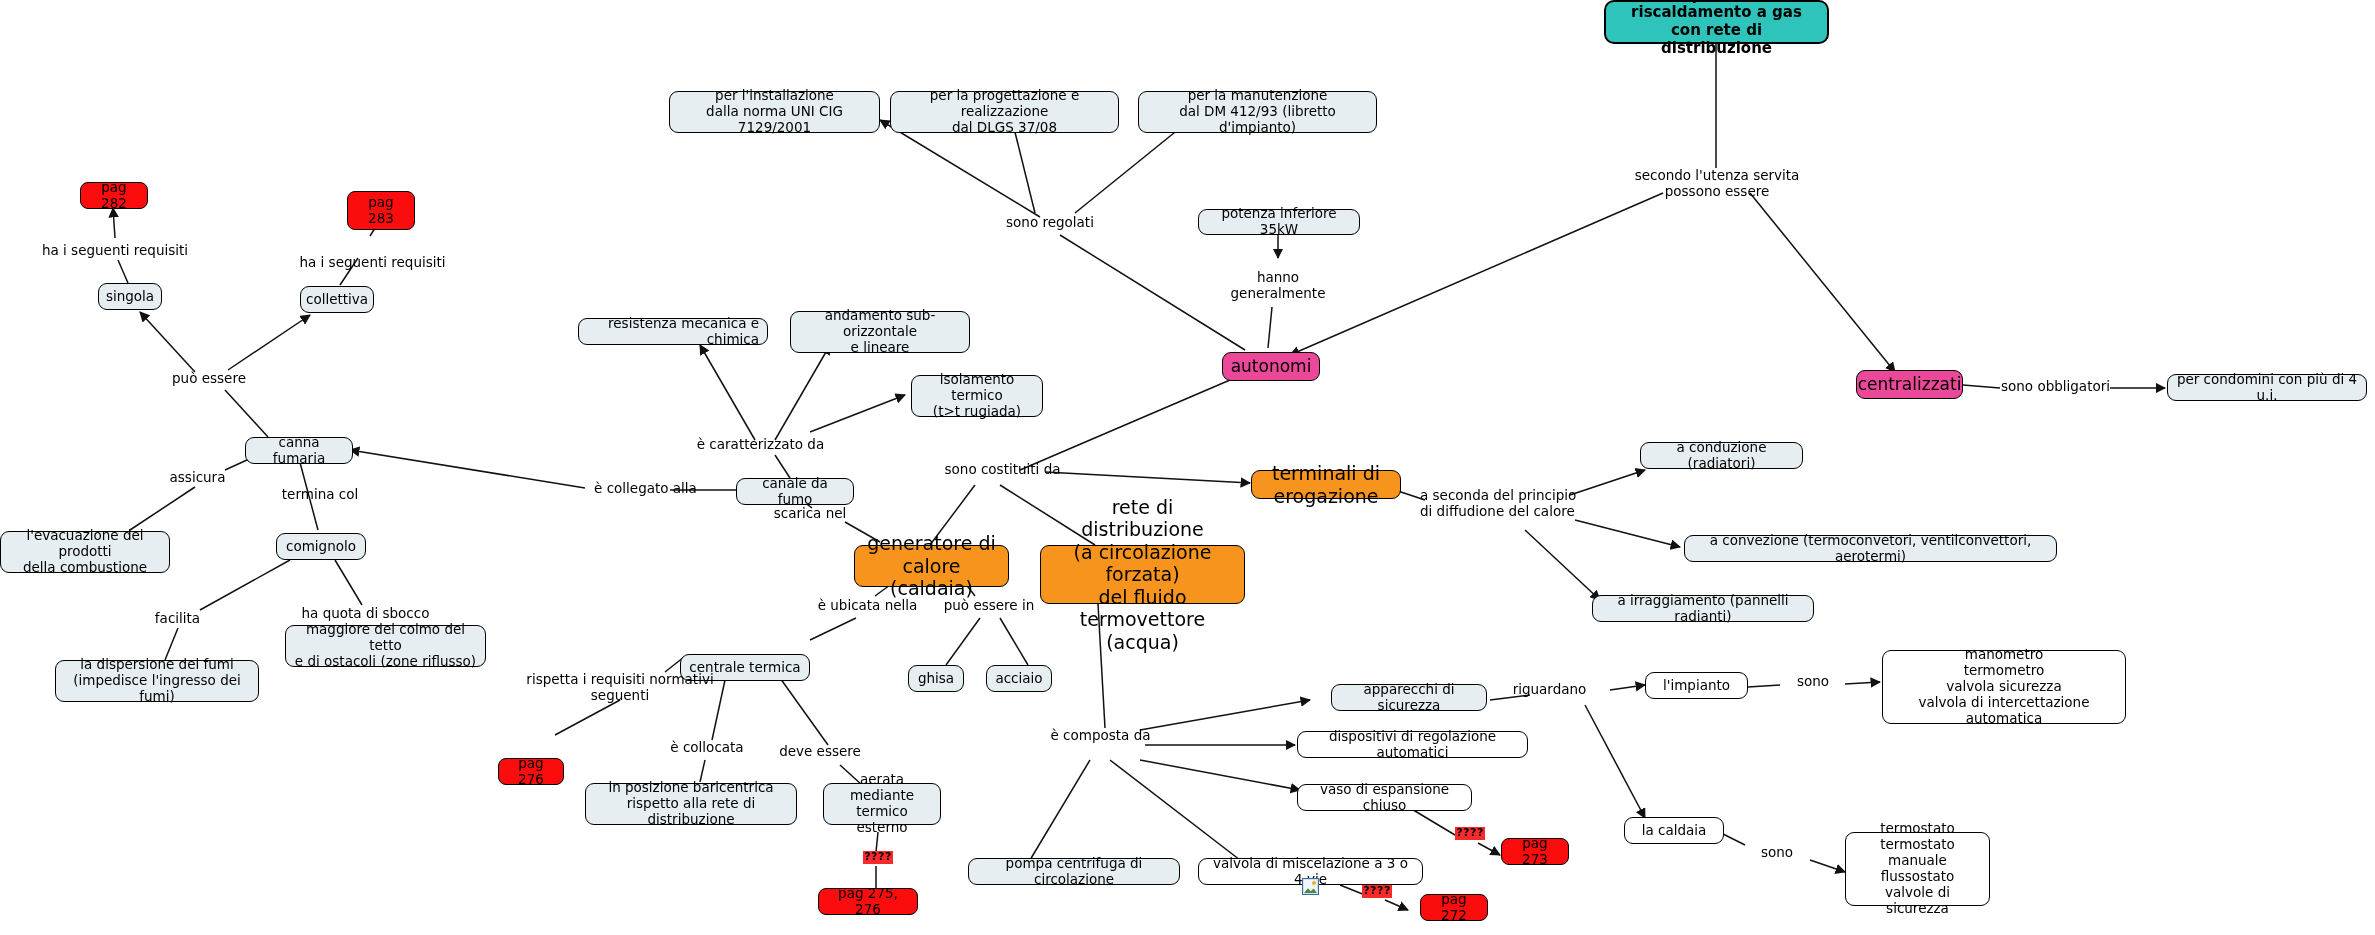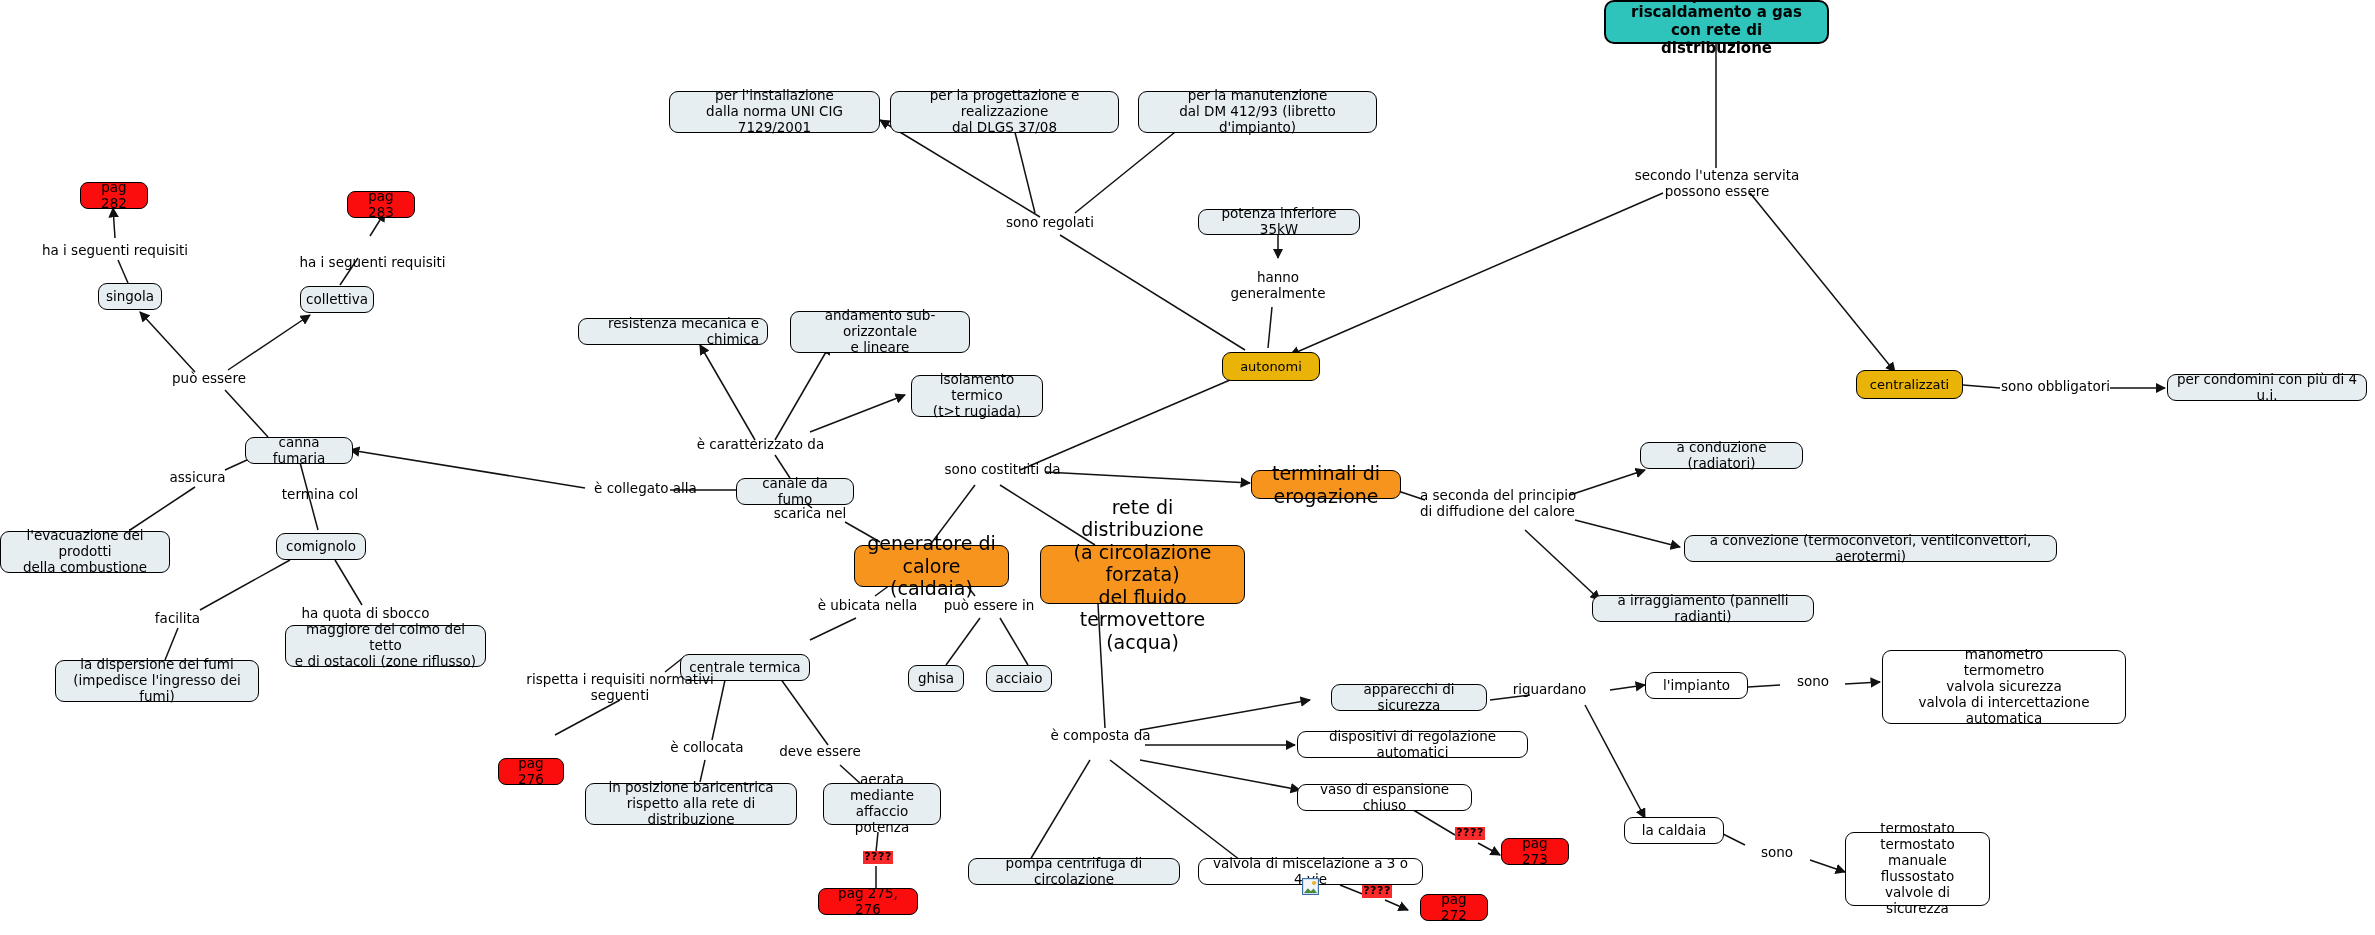--- a/index.html
+++ b/index.html
@@ -26,21 +26,21 @@
     padding:3px 8px;
     white-space:pre-line;
     font-size:13.5px;
   }
   .node.plain{background:#ffffff;}
   .node.teal{
     background:#2ec4bc;border:2px solid #000;border-radius:10px;
     font-weight:bold;font-size:15px;
   }
   .node.orange{background:#f7941d;border:1.5px solid #000;font-size:19px;}
-  .node.green{background:#eab308;border:1.5px solid #000;font-size:13px;}
+  .node.green{background:#ec4899;border:1.5px solid #000;font-size:17px;}
   .node.red{
     background:#fb0d0d;border:1.5px solid #000;border-radius:8px;
     font-size:13.5px;
   }
 
   
   .elabel{
     position:absolute;
     font-size:13.5px;
     color:#000;
@@ -225,21 +225,21 @@
   <div class="node" style="left:1198px;top:209px;width:162px;height:26px;">potenza inferiore 35kW</div>
 
   <div class="node green" style="left:1222px;top:352px;width:98px;height:29px;">autonomi</div>
 
   <div class="node green" style="left:1856px;top:370px;width:107px;height:29px;">centralizzati</div>
 
   <div class="node" style="left:2167px;top:374px;width:200px;height:27px;">per condomini con più di 4 u.i.</div>
 
   <div class="node red" style="left:80px;top:182px;width:68px;height:27px;">pag 282</div>
 
-  <div class="node red" style="left:347px;top:191px;width:68px;height:27px;">pag 283</div>
+  <div class="node red" style="left:347px;top:191px;width:68px;height:39px;">pag 283</div>
 
   <div class="node" style="left:98px;top:283px;width:64px;height:27px;">singola</div>
 
   <div class="node" style="left:300px;top:286px;width:74px;height:27px;">collettiva</div>
 
   <div class="node" style="left:245px;top:437px;width:108px;height:27px;">canna fumaria</div>
 
   <div class="node" style="left:0px;top:531px;width:170px;height:42px;">l'evacuazione dei prodotti
 della combustione</div>
 
@@ -279,21 +279,21 @@
   <div class="node" style="left:680px;top:654px;width:130px;height:27px;">centrale termica</div>
 
   <div class="node" style="left:908px;top:665px;width:56px;height:27px;">ghisa</div>
 
   <div class="node" style="left:986px;top:665px;width:66px;height:27px;">acciaio</div>
 
   <div class="node" style="left:585px;top:783px;width:212px;height:42px;">in posizione baricentrica
 rispetto alla rete di distribuzione</div>
 
   <div class="node" style="left:823px;top:783px;width:118px;height:42px;">aerata mediante
-affaccio potenza</div>
+termico esterno</div>
 
   <div class="node red" style="left:498px;top:735px;width:66px;height:27px;margin-top:23px;">pag 276</div>
 
   <div class="node red" style="left:818px;top:888px;width:100px;height:27px;">pag 275, 276</div>
 
   <div class="node" style="left:1331px;top:684px;width:156px;height:27px;">apparecchi di sicurezza</div>
 
   <div class="node plain" style="left:1297px;top:731px;width:231px;height:27px;">dispositivi di regolazione automatici</div>
 
   <div class="node plain" style="left:1297px;top:784px;width:175px;height:27px;">vaso di espansione chiuso</div>

